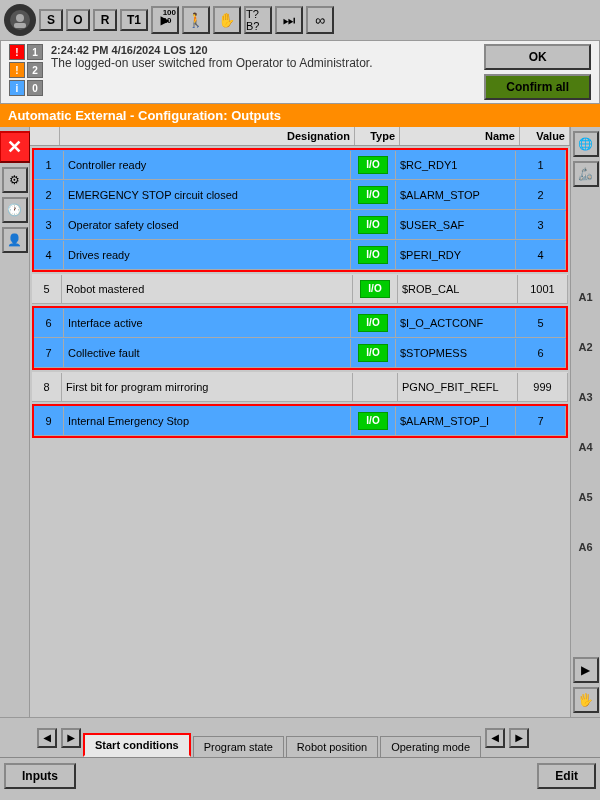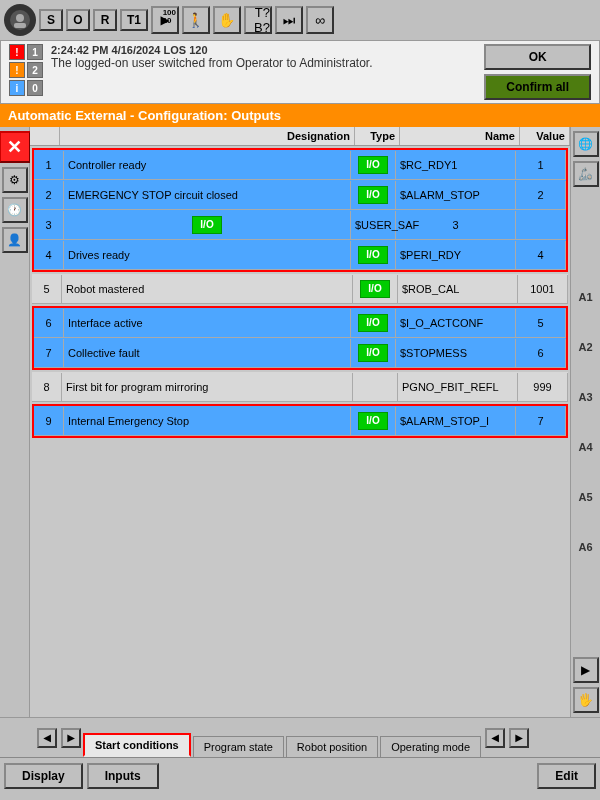--- a/index.html
+++ b/index.html
@@ -314,21 +314,21 @@
   <div class="mode-btn">T1</div>
   <div class="nav-icon" style="position:relative;">
     <span style="font-size:12px;">▶</span>
     <div style="position:absolute;top:1px;right:1px;font-size:8px;font-weight:bold;line-height:1;">
       <div>100</div>
       <div>10</div>
     </div>
   </div>
   <div class="nav-icon">🚶</div>
   <div class="nav-icon">✋</div>
-  <div class="nav-icon" style="font-size:13px;text-align:right;">T?B?</div>
+  <div class="nav-icon" style="font-size:11px;">T?B?</div>
   <div class="nav-icon">⏭</div>
   <div class="nav-icon">∞</div>
 </div>
 
 <div class="notif-bar">
   <div class="notif-left">
     <div class="notif-icon-row">
       <div class="icon-small icon-red">!</div>
       <div class="icon-small" style="background:#888;color:white;">1</div>
     </div>
@@ -389,20 +389,21 @@
         <div class="td">EMERGENCY STOP circuit closed</div>
         <div class="td td-center">
           <span class="io-badge">I/O</span>
         </div>
         <div class="td">$ALARM_STOP</div>
         <div class="td td-center">2</div>
       </div>
 
       <div class="table-row row-highlighted">
         <div class="td td-num">3</div>
+        <div class="td">Operator safety closed</div>
         <div class="td td-center">
           <span class="io-badge">I/O</span>
         </div>
         <div class="td">$USER_SAF</div>
         <div class="td td-center">3</div>
       </div>
 
       <div class="table-row row-highlighted">
         <div class="td td-num">4</div>
         <div class="td">Drives ready</div>
@@ -497,17 +498,16 @@
   <div class="tab-nav">▶</div>
   <div class="tab tab-active">Start conditions</div>
   <div class="tab">Program state</div>
   <div class="tab">Robot position</div>
   <div class="tab">Operating mode</div>
   <div class="tab-nav">◀</div>
   <div class="tab-nav">▶</div>
 </div>
 
 <div class="bottom-toolbar">
-  <button class="toolbar-btn">Display</button>
   <button class="toolbar-btn">Inputs</button>
   <div class="toolbar-btn-spacer"></div>
   <button class="toolbar-btn">Edit</button>
 </div>
 
 </body></html>

